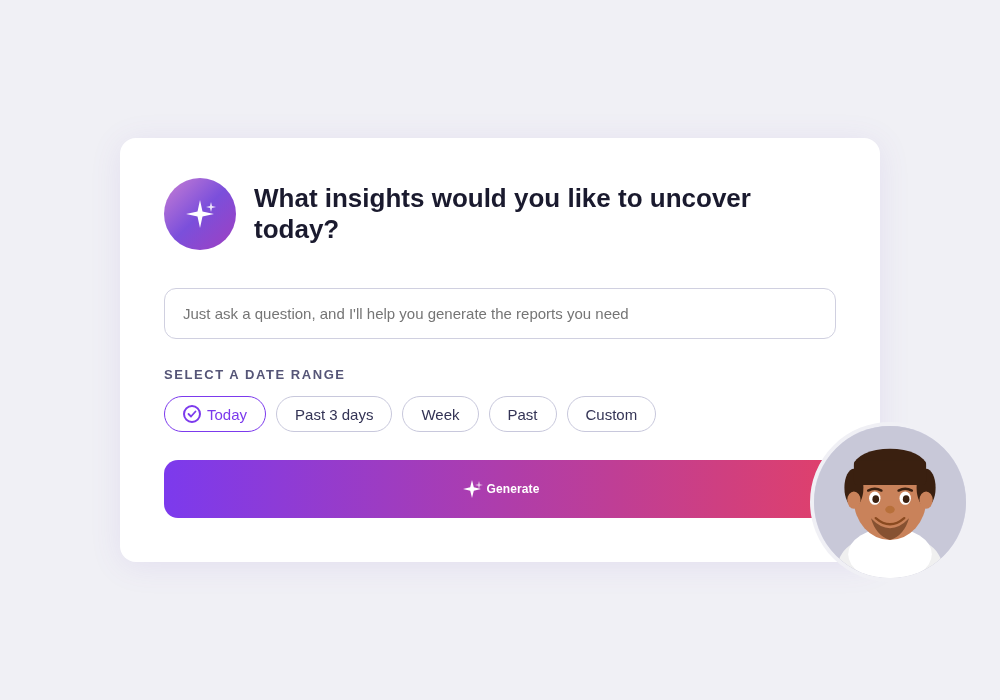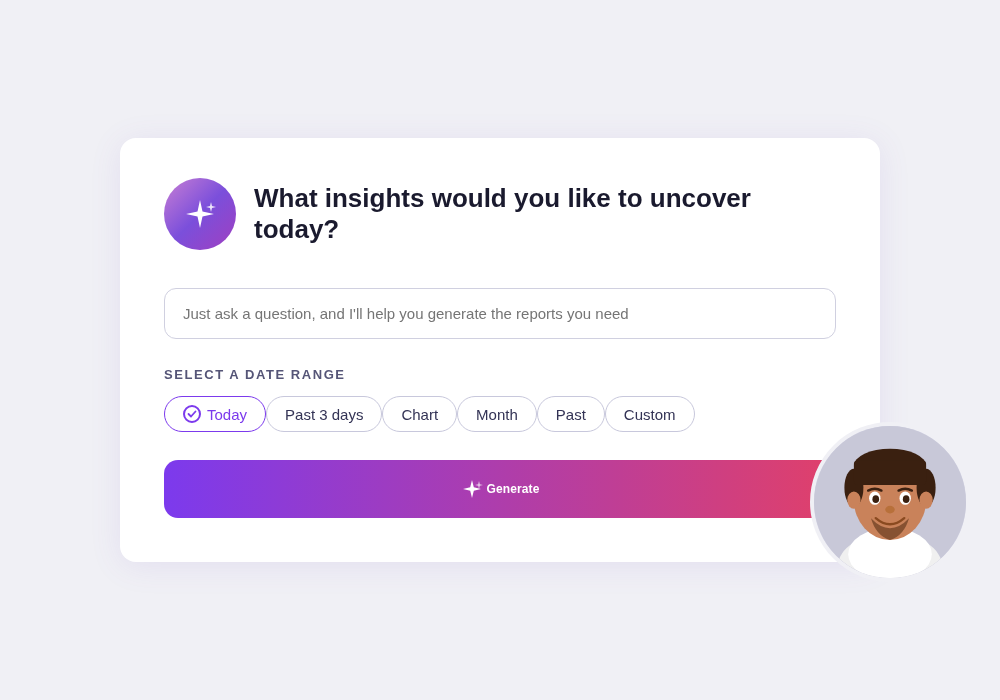--- a/index.html
+++ b/index.html
@@ -80,20 +80,21 @@
       font-weight: 700;
       letter-spacing: 0.12em;
       color: #555577;
       margin-bottom: 14px;
       text-transform: uppercase;
     }
 
     .chip-group {
       display: flex;
       flex-wrap: wrap;
+      gap: 10px;
       margin-bottom: 28px;
     }
 
     .chip {
       display: flex;
       align-items: center;
       gap: 6px;
       border: 1.5px solid #c8c8dc;
       border-radius: 999px;
       padding: 8px 18px;
@@ -199,24 +200,21 @@
           <svg viewBox="0 0 10 10" fill="none">
                 <polyline points="1.5,5 4,7.5 8.5,2.5" stroke="#7c3aed" stroke-width="1.8" stroke-linecap="round" stroke-linejoin="round"></polyline>
               </svg>
         </div>
         <span>Today</span>
       </div>
           <div class="chip">
             <span>Past 3 days</span>
           </div>
           <div class="chip">
-            <span>Chart</span>
-          </div>
-          <div class="chip">
-            <span>Month</span>
+            <span>Week</span>
           </div>
           <div class="chip">
             <span>Past</span>
           </div>
           <div class="chip">
             <span>Custom</span>
           </div>
         </div>
     </div>
 

